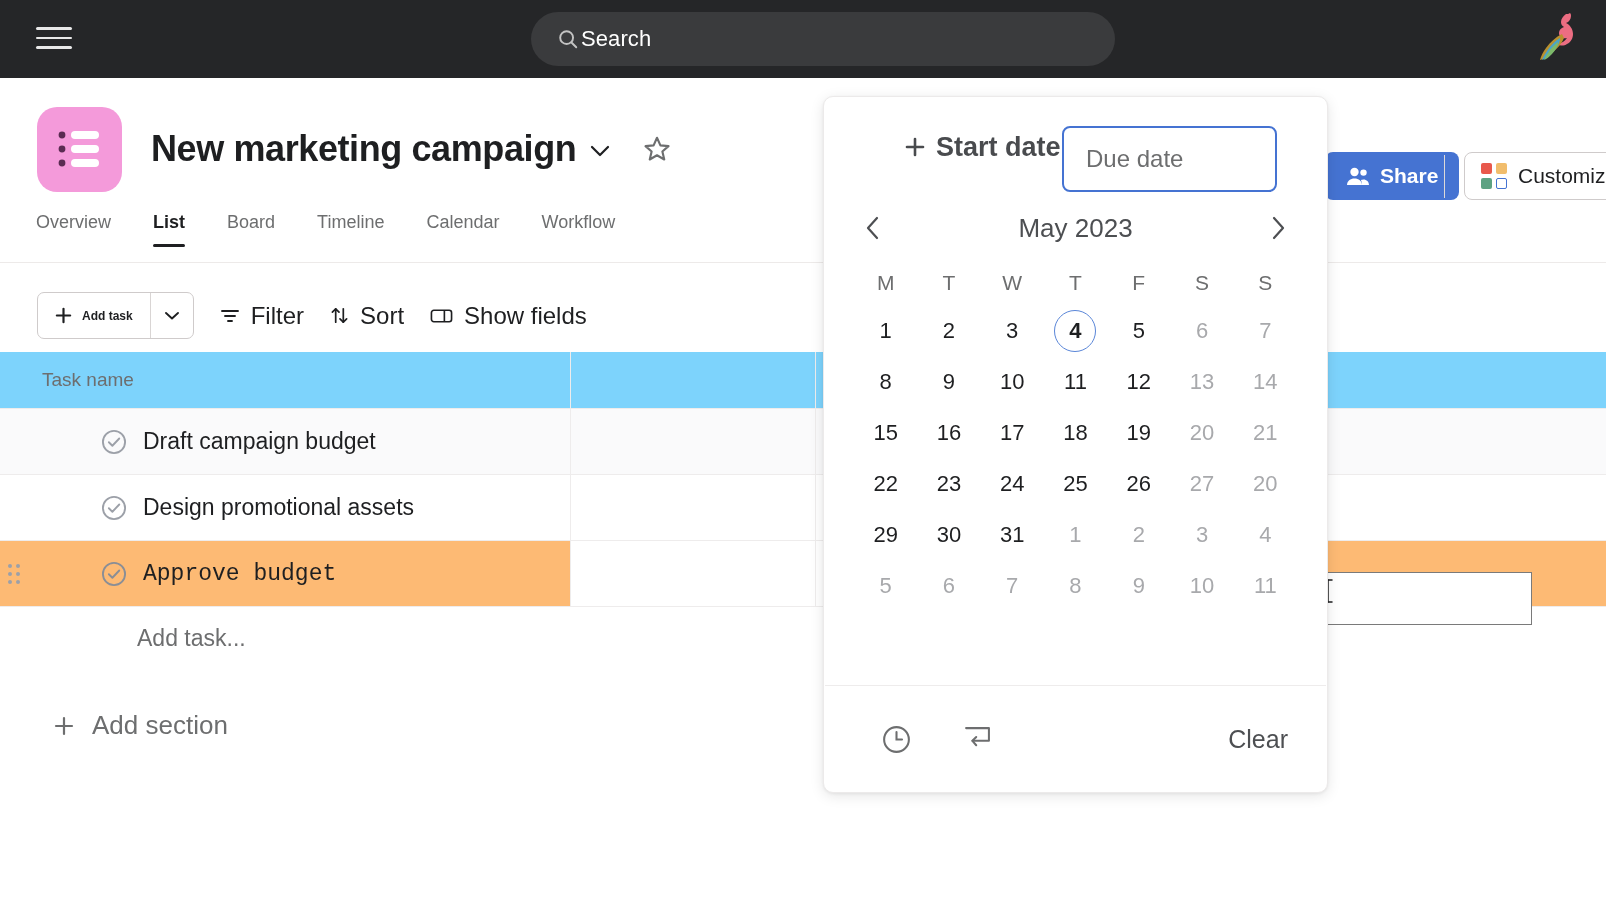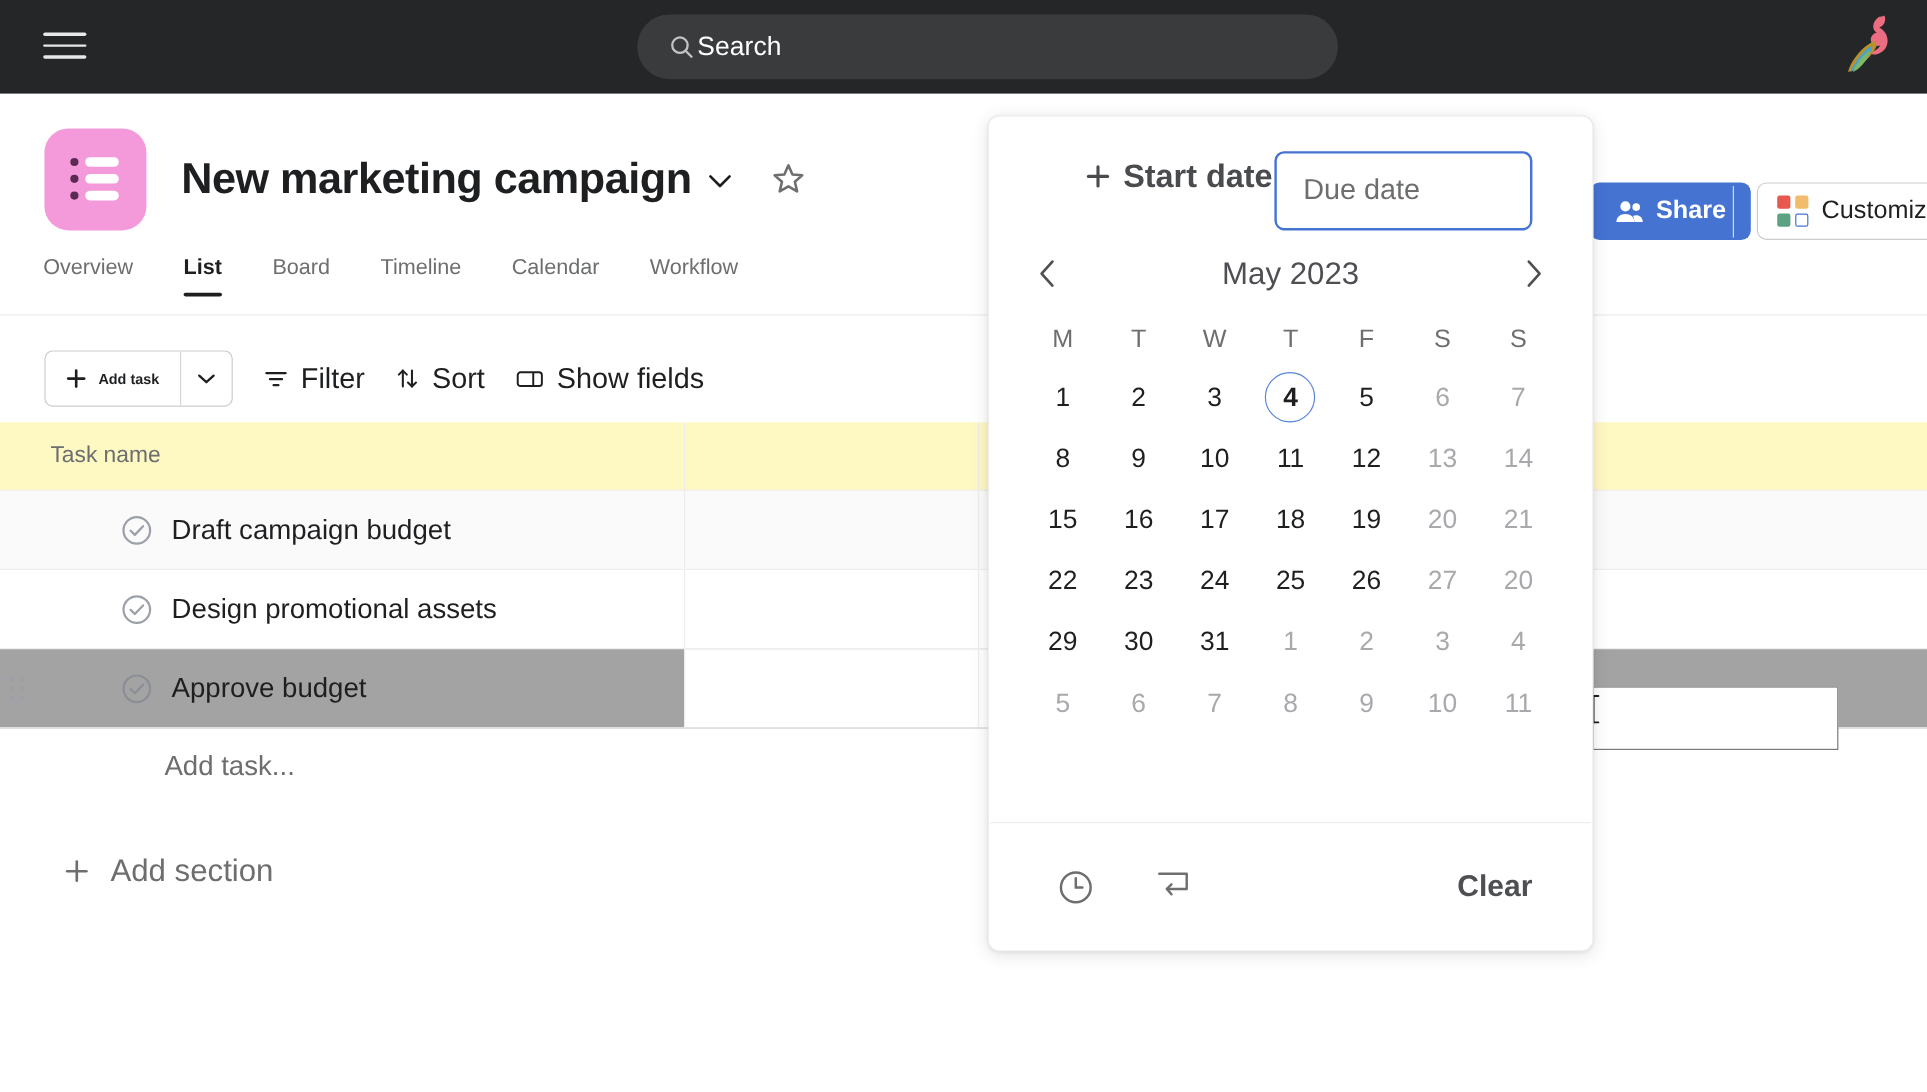--- a/index.html
+++ b/index.html
@@ -111,24 +111,24 @@
   
   .table { position: absolute; left: 0; top: 352px; width: 1606px; }
   .thead-shadow {
     position: absolute; left: 38px; top: 0px; width: 408px; height: 26px;
     background: linear-gradient(180deg, rgba(240,240,243,0) 0%, rgba(238,238,242,0.85) 100%);
   }
   .row {
     position: relative; height: 66px; display: flex; align-items: center;
     border-bottom: 1px solid #eeecec;
   }
-  .row.header { height: 57px; background: #fef9c3; }
+  .row.header { height: 57px; background: #7dd3fc; }
   .row.header .cell-name { color: #6d6e6f; font-size: 19px; }
   .row.shade { background: #fafafb; }
-  .row.selected { background: #a3a3a3; }
+  .row.selected { background: #fdba74; font-family: Liberation Mono, monospace; }
   .cell-name { width: 570px; padding-left: 42px; display: flex; align-items: center; gap: 0; }
   .cell-mid  { width: 245px; border-left: 1px solid #eeecec; height: 100%; }
   .cell-due  {
     width: 206px; padding-left: 11px; display: flex; align-items: center;
     border-left: 1px solid #eeecec; height: 100%;
     font-size: 21px; color: #6d6e6f;
   }
   .cell-tail { flex: 1; height: 100%; border-left: 1px solid #eeecec; }
   .drag-dots {
     position: absolute; left: 8px; top: 50%; transform: translateY(-50%);
@@ -185,22 +185,22 @@
     font-size: 22px; color: #1e1f21; cursor: pointer; position: relative;
   }
   .dp-day.muted { color: #a8a9ac; }
   .dp-day.today { font-weight: bold; }
   .dp-day.today:before {
     content: ""; position: absolute; width: 40px; height: 40px; border-radius: 50%;
     border: 1.6px solid #5a86d8; left: 50%; top: 50%; transform: translate(-50%,-50%);
   }
   .dp-sep { position: absolute; left: 1px; right: 1px; top: 588px; height: 1px; background: #eeecec; }
   .dp-foot {
-    position: absolute; left: 0; right: 12px; top: 588px; height: 108px;
-    display: flex; align-items: center; padding: 0 38px 0 56px; font-weight: bold;
+    position: absolute; left: 0; right: 1px; top: 588px; height: 108px;
+    display: flex; align-items: center; padding: 0 38px 0 56px;
   }
   .dp-foot .icon { width: 33px; height: 33px; cursor: pointer; }
   .dp-foot .gap { width: 48px; }
   .dp-clear { margin-left: auto; font-size: 25px; color: #4d4f52; cursor: pointer; }
 
   svg { display: block; }
 </style>
 </head>
 <body>
 

